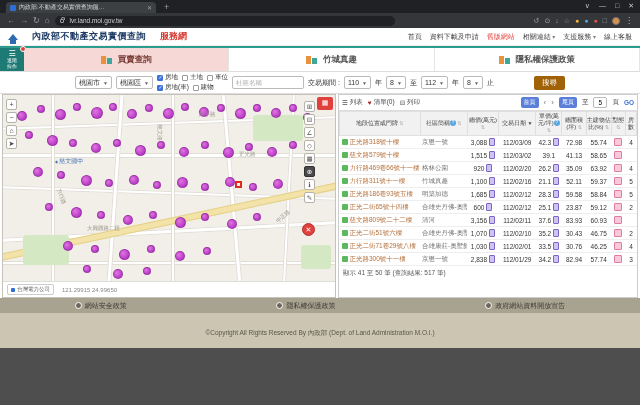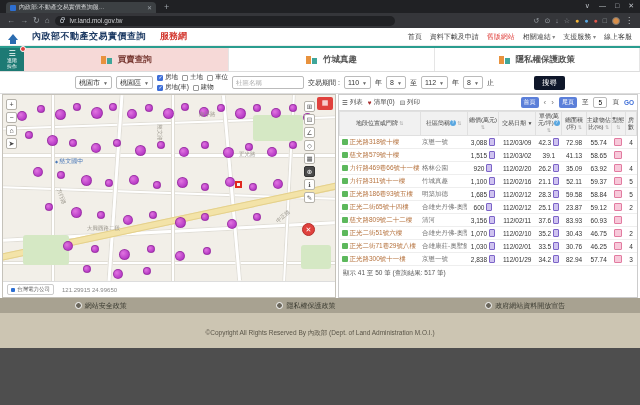--- a/index.html
+++ b/index.html
@@ -55,21 +55,21 @@
   .sel .c{font-size:5px;color:#666;}
   .checks{display:flex;flex-direction:column;justify-content:center;gap:1px;}
   .ckrow{display:flex;gap:4px;align-items:center;}
   .ck{display:flex;align-items:center;gap:2px;font-size:6.5px;color:#333;cursor:pointer;}
   .box{width:6px;height:6px;border:1px solid #999;border-radius:1px;background:#fff;position:relative;}
   .box.on{background:#3f6fd8;border-color:#3f6fd8;}
   .box.on:after{content:"✓";position:absolute;left:0.5px;top:-1.5px;font-size:5px;color:#fff;}
   .txtin{height:13px;width:72px;border:1px solid #bbb;border-radius:2px;font-size:6.5px;padding:0 3px;color:#333;}
   .txtin::placeholder{color:#aaa;}
   .slabel{font-size:7px;color:#333;white-space:nowrap;}
-  .search-btn{height:14px;background:#0f172a;color:#fff;border:none;border-radius:2px;font-size:7.5px;padding:0 8px;cursor:pointer;margin-left:36px;}
+  .search-btn{height:14px;background:#a16207;color:#fff;border:none;border-radius:2px;font-size:7.5px;padding:0 8px;cursor:pointer;margin-left:36px;}
 
   .content{display:flex;height:204px;padding:0 2px;gap:2px;background:#fff;}
   .map-col{width:334px;border:1px solid #c5c2ba;display:flex;flex-direction:column;}
   .map-canvas{position:relative;height:186px;background:#f2efe8;overflow:hidden;}
   .road{position:absolute;background:#fff;border-top:1px solid #e1ded6;border-bottom:1px solid #e1ded6;}
   .roadv{position:absolute;background:#fff;border-left:1px solid #e1ded6;border-right:1px solid #e1ded6;}
   .road-y{position:absolute;background:#f3e3a8;border-top:1px solid #e4d08c;border-bottom:1px solid #e4d08c;}
   .park{position:absolute;background:#d5e8c4;border-radius:3px;}
   .marker{position:absolute;border-radius:50%;background:radial-gradient(circle at 35% 35%,#e06ae0,#b32cc4 72%);border:1px solid rgba(120,20,130,.55);opacity:.92;cursor:pointer;}
   .sel-marker{position:absolute;width:7px;height:7px;border:2px solid #e0281e;background:rgba(255,255,255,.4);}

